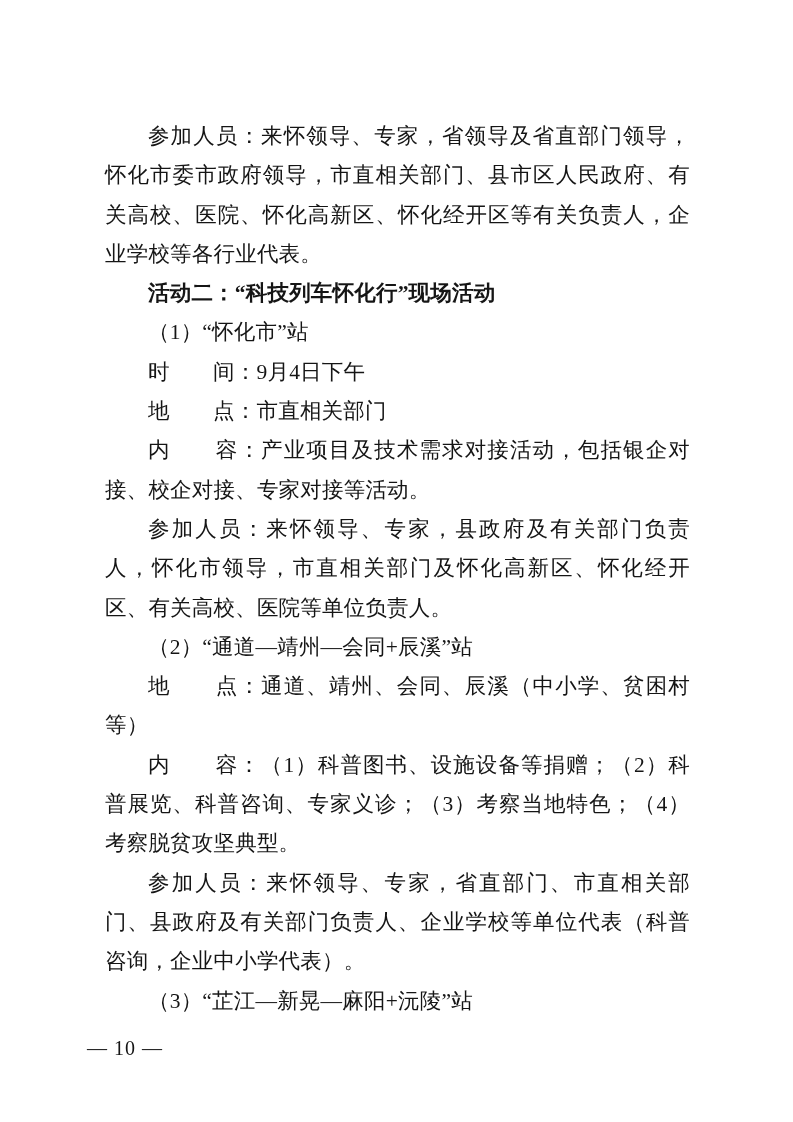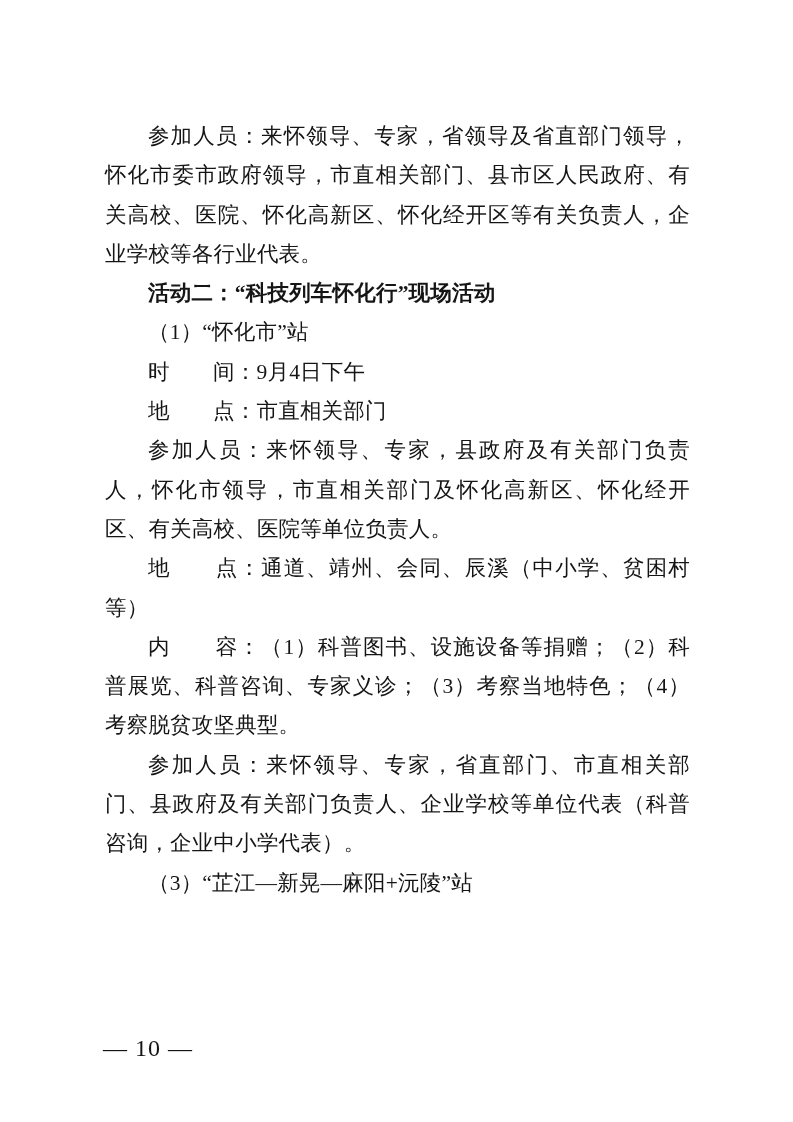--- a/index.html
+++ b/index.html
@@ -31,40 +31,42 @@
     text-align: justify;
     text-justify: inter-ideograph;
     letter-spacing: 0.2px;
   }
   .content p.heading {
     font-weight: bold;
     text-align: left;
   }
   .page-footer {
     position: absolute;
-    left: 103px;
+    left: 87px;
     top: 1036px;
-    font-size: 24px;
+    font-size: 20px;
     line-height: 24px;
     letter-spacing: 1px;
     color: #151515;
   }
 </style>
 </head>
 <body>
 
 <div class="page">
 
   <div class="content">
     <p>参加人员：来怀领导、专家，省领导及省直部门领导，怀化市委市政府领导，市直相关部门、县市区人民政府、有关高校、医院、怀化高新区、怀化经开区等有关负责人，企业学校等各行业代表。</p>
     <p class="heading">活动二：“科技列车怀化行”现场活动</p>
     <p>（1）“怀化市”站</p>
     <p>时　　间：9月4日下午</p>
     <p>地　　点：市直相关部门</p>
+    <p>内　　容：产业项目及技术需求对接活动，包括银企对接、校企对接、专家对接等活动。</p>
     <p>参加人员：来怀领导、专家，县政府及有关部门负责人，怀化市领导，市直相关部门及怀化高新区、怀化经开区、有关高校、医院等单位负责人。</p>
+    <p>（2）“通道—靖州—会同+辰溪”站</p>
     <p>地　　点：通道、靖州、会同、辰溪（中小学、贫困村等）</p>
     <p>内　　容：（1）科普图书、设施设备等捐赠；（2）科普展览、科普咨询、专家义诊；（3）考察当地特色；（4）考察脱贫攻坚典型。</p>
     <p>参加人员：来怀领导、专家，省直部门、市直相关部门、县政府及有关部门负责人、企业学校等单位代表（科普咨询，企业中小学代表）。</p>
     <p>（3）“芷江—新晃—麻阳+沅陵”站</p>
   </div>
 
   <div class="page-footer">— 10 —</div>
 
 </div>
 

